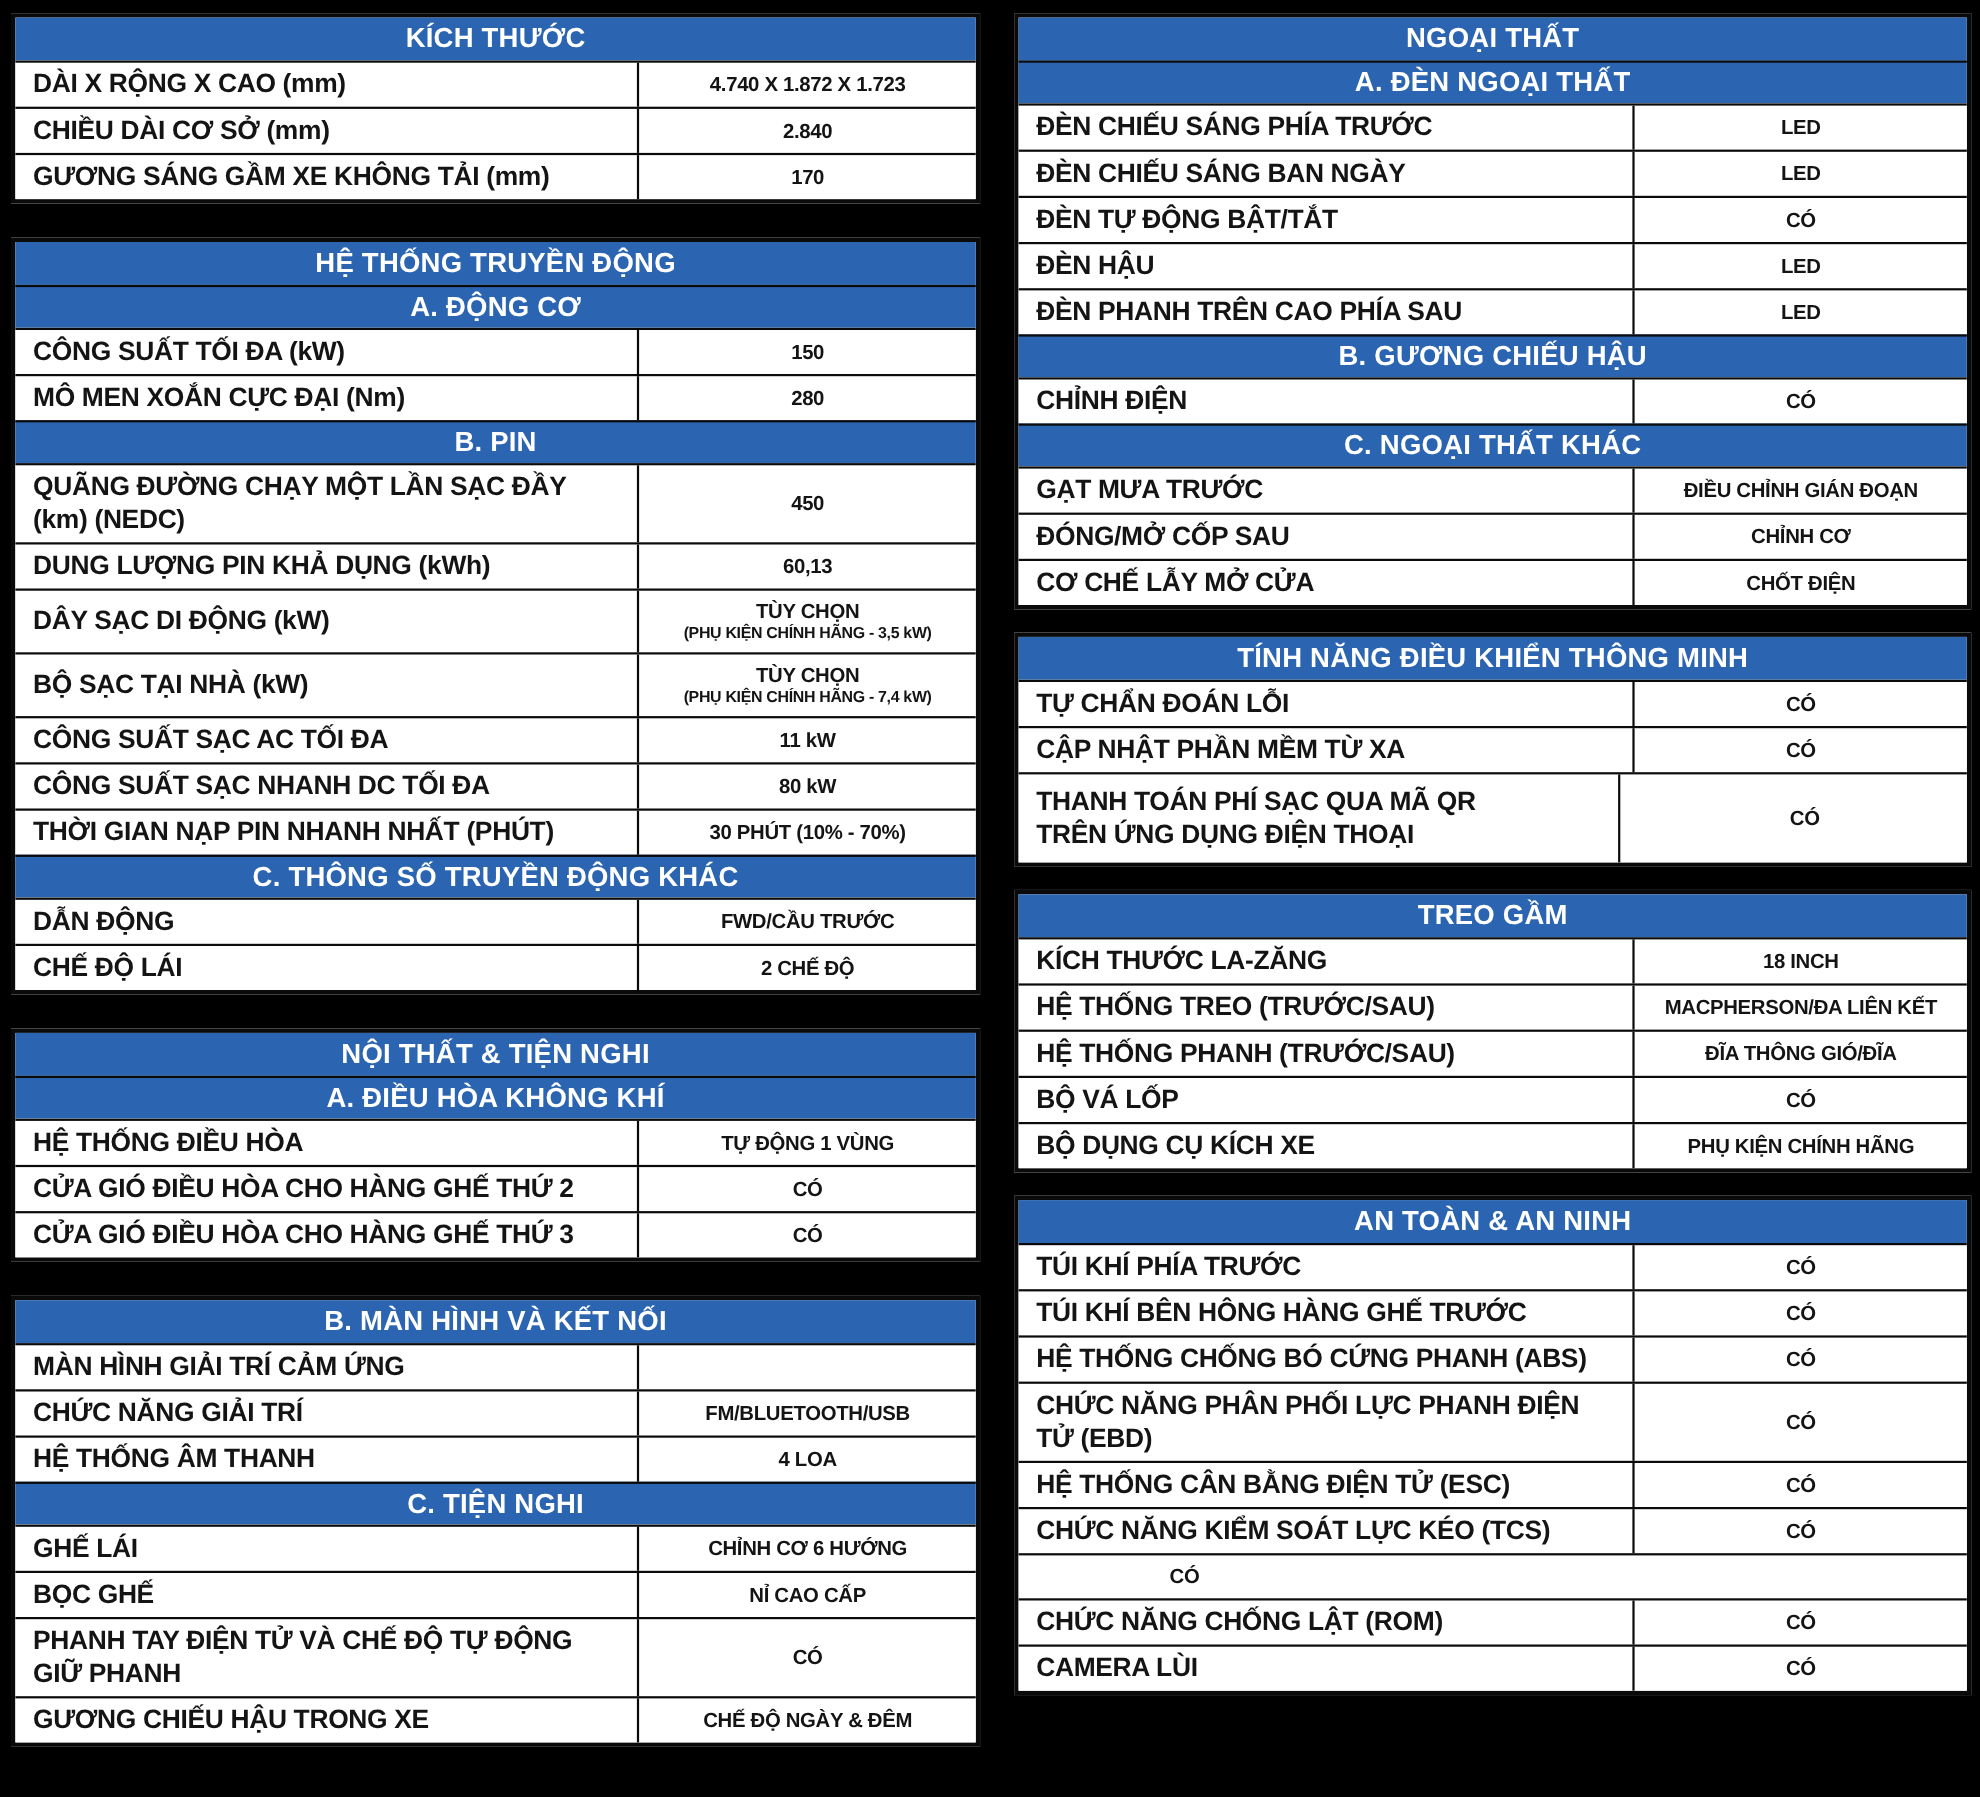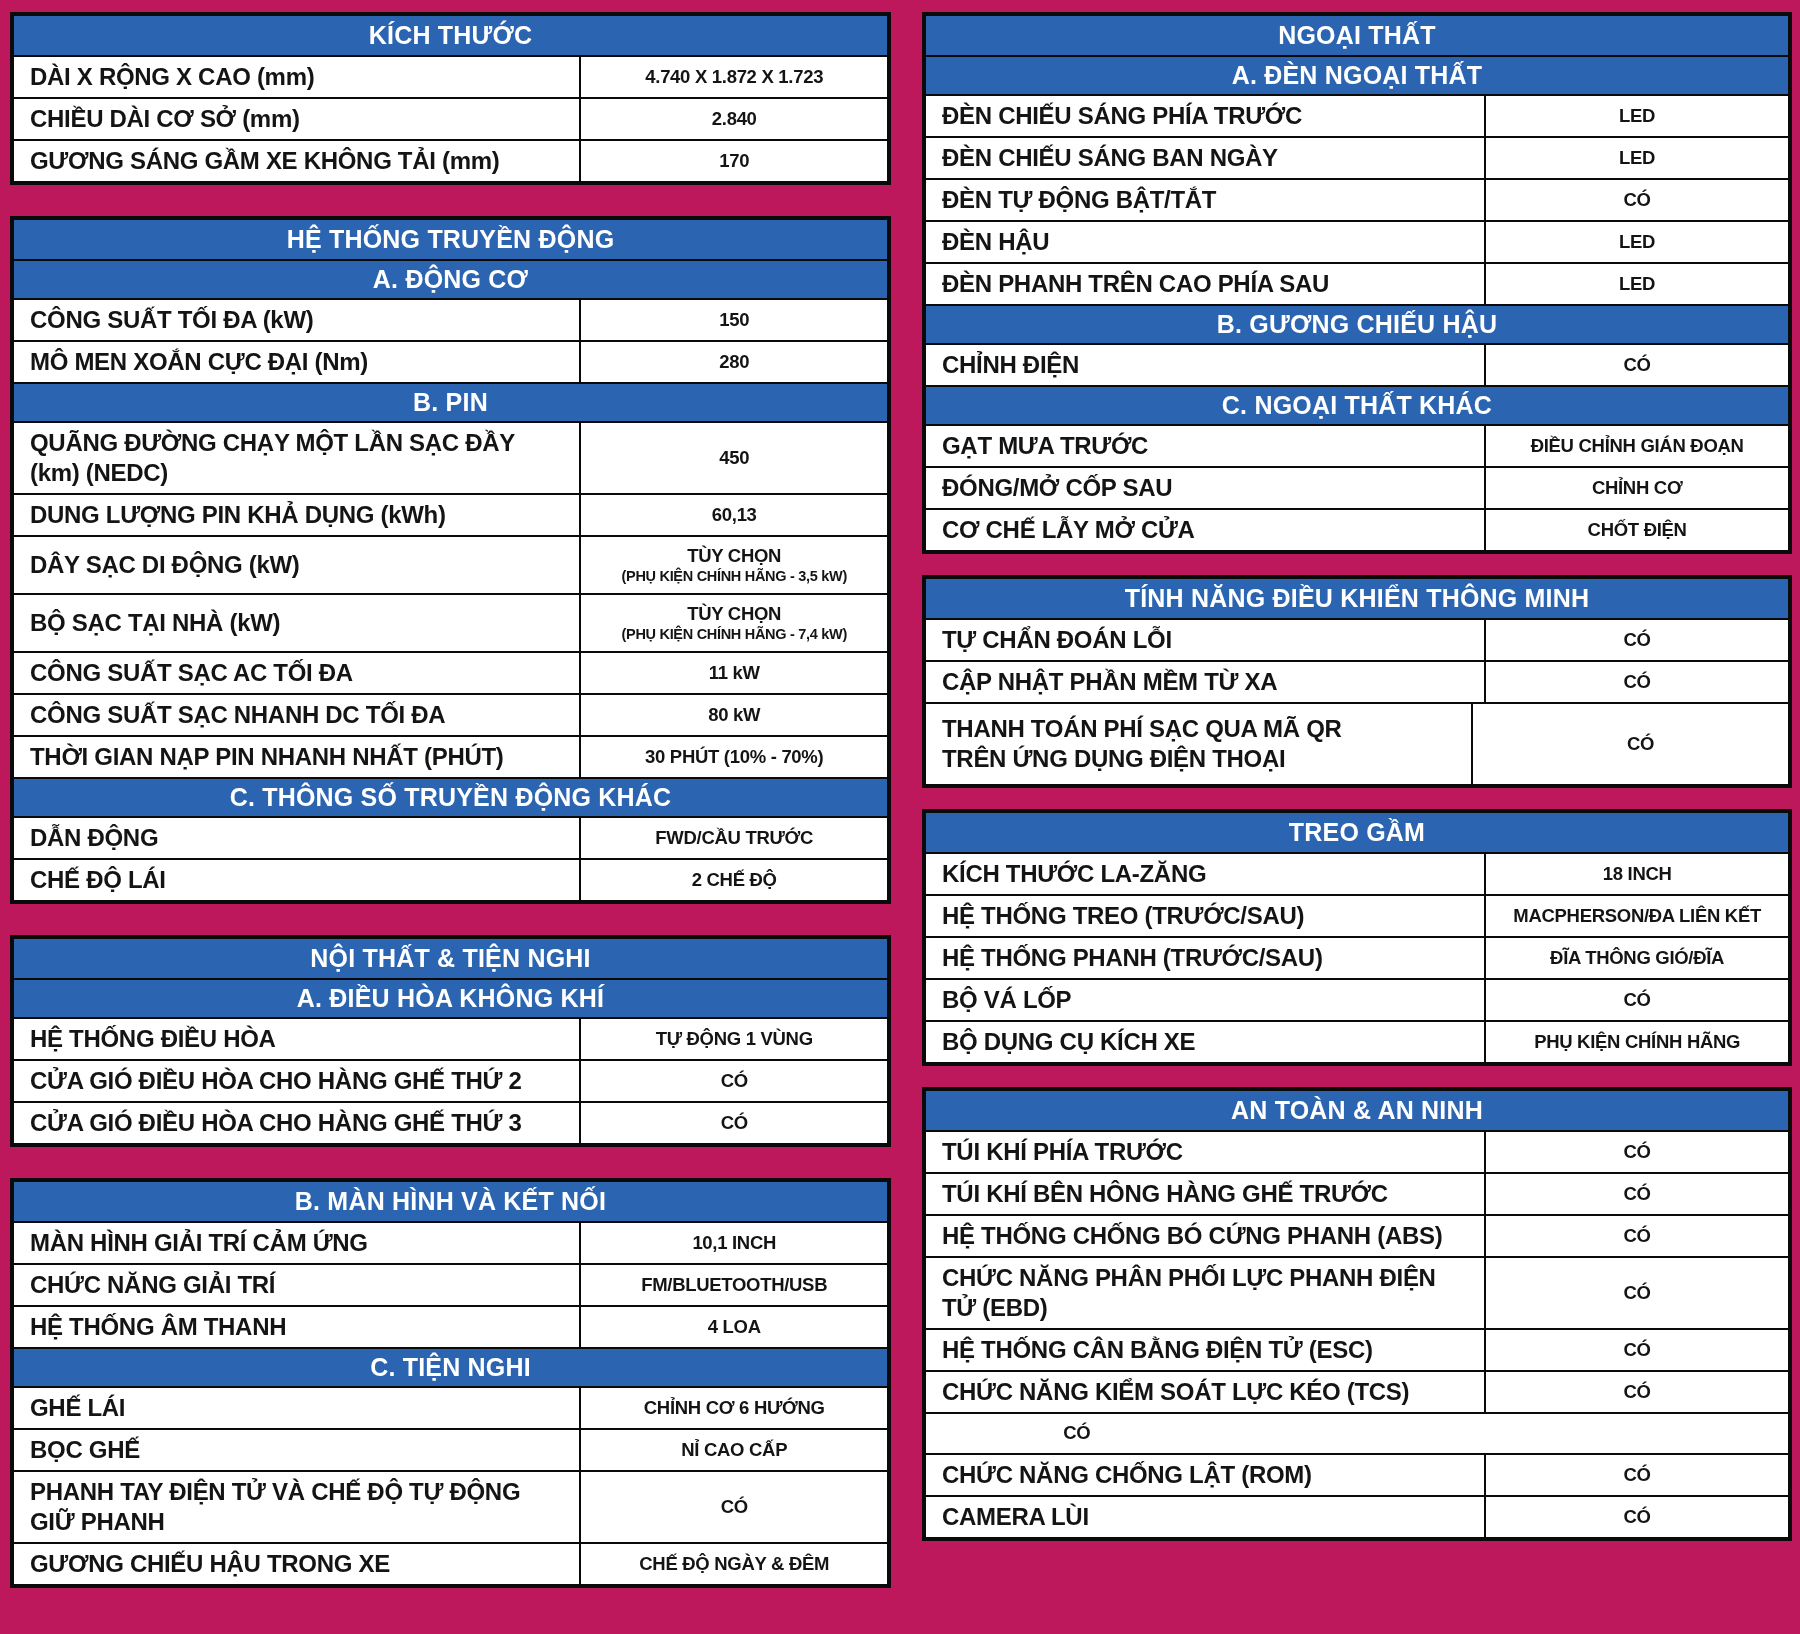--- a/index.html
+++ b/index.html
@@ -8,21 +8,21 @@
     --line:#0a0a0a;
     --text:#141414;
   }
   *{ box-sizing:border-box; margin:0; padding:0; }
   html,body{ background:#ffffff; }
   body{
     width:1800px; height:1634px;
     font-family:"Liberation Sans", sans-serif;
     overflow:hidden;
   }
-  .sheet{ position:relative; width:1800px; height:1634px; background:#be185d; }
+  .sheet{ position:relative; width:1800px; height:1634px; background:#000000; }
   .column{ position:absolute; top:12px; display:flex; flex-direction:column; }
   .column--left{ left:10px;  width:881px; gap:31px; }
   .column--right{ left:922px; width:870px; gap:21px; }
 
   .spec-table{
     border:4px solid var(--line);
     background:#fff;
     width:100%;
   }
   .row{ display:flex; align-items:stretch; border-top:2px solid var(--line); }
@@ -234,23 +234,20 @@
         </div>
       </div>
       <div class="spec-table">
         <div class="row row--title">
           <div class="title-text">B. MÀN HÌNH VÀ KẾT NỐI</div>
         </div>
         <div class="row row--spec">
           <div class="cell cell--label">
             <div class="label-line">MÀN HÌNH GIẢI TRÍ CẢM ỨNG</div>
           </div>
-          <div class="cell cell--value">
-            <div class="value-main">10,1 INCH</div>
-          </div>
         </div>
         <div class="row row--spec">
           <div class="cell cell--label">
             <div class="label-line">CHỨC NĂNG GIẢI TRÍ</div>
           </div>
           <div class="cell cell--value">
             <div class="value-main">FM/BLUETOOTH/USB</div>
           </div>
         </div>
         <div class="row row--spec">

